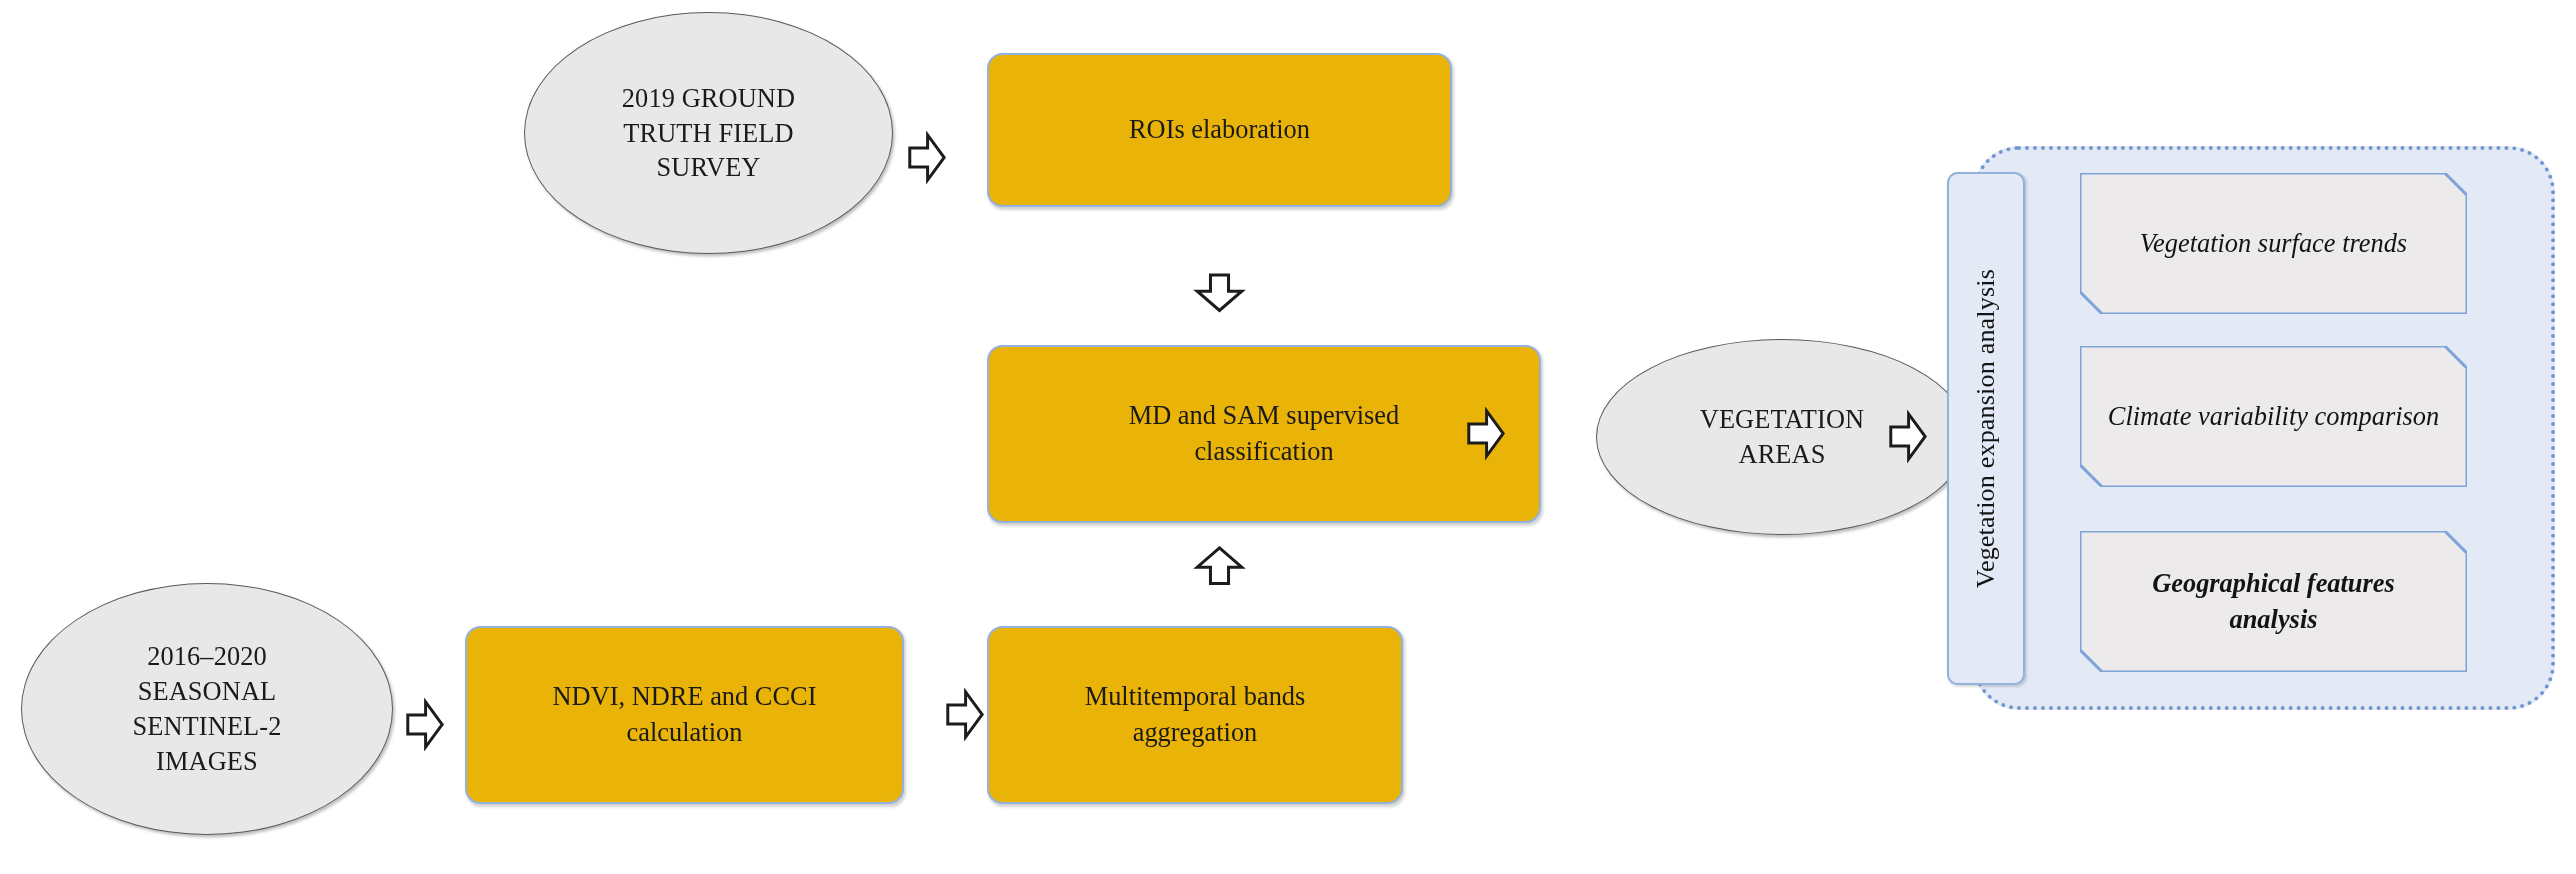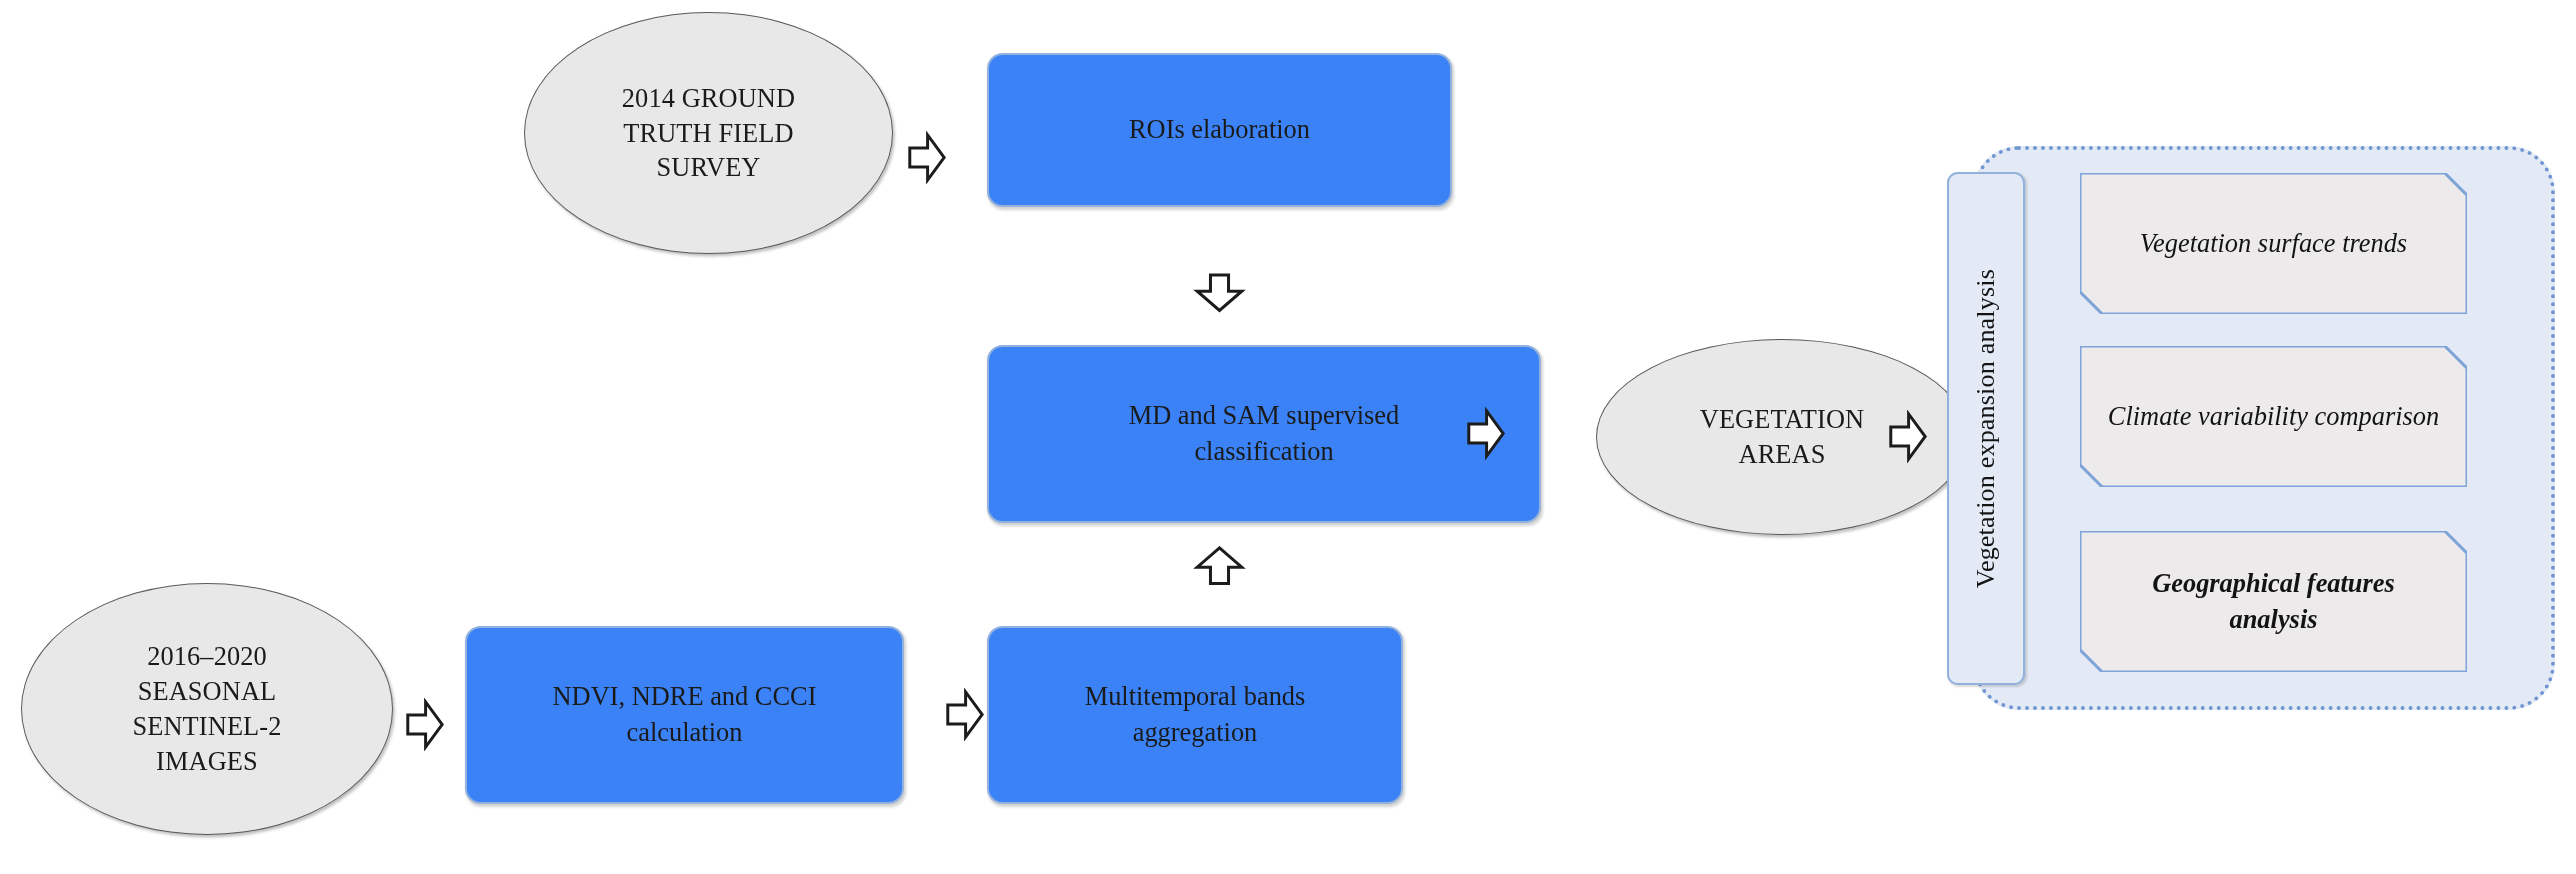--- a/index.html
+++ b/index.html
@@ -36,21 +36,21 @@
     border-radius: 50%;
     color: #1a1a1a;
     font-size: 26.4px;
     line-height: 1.32;
     letter-spacing: 0.1px;
     box-shadow: 1.8px 2.4px 3px rgba(0,0,0,0.25);
   }
 
   
   .procbox {
-    background: #3b82f6;
+    background: #eab308;
     border: 2.4px solid #93b1dd;
     border-radius: 15.6px;
     color: #1a1a1a;
     font-size: 26.4px;
     line-height: 1.35;
     box-shadow: 1.8px 2.4px 3px rgba(0,0,0,0.18);
   }
 
   
   .dotted-panel {
@@ -114,21 +114,21 @@
     position: absolute;
   }
   .arrow svg { display: block; }
 </style>
 </head>
 <body>
 
 <div id="canvas">
 
   <div class="node ellipse" style="left:524px; top:12px; width:369px; height:242px;">
-    <span style="display:block; width:68%;">2014 GROUND TRUTH FIELD SURVEY</span>
+    <span style="display:block; width:68%;">2019 GROUND TRUTH FIELD SURVEY</span>
   </div>
 
   <div class="arrow" style="left:908px; top:131px;">
     <svg width="38" height="53" viewBox="0 0 64 88">
       <polygon points="3,28 33,28 33,6 61,44 33,82 33,60 3,60" fill="#ffffff" stroke="#1c1c1c" stroke-width="5" stroke-linejoin="miter"></polygon>
     </svg>
   </div>
 
   <div class="node procbox" style="left:987px; top:53px; width:465px; height:154px;">
     <span>ROIs elaboration</span>

